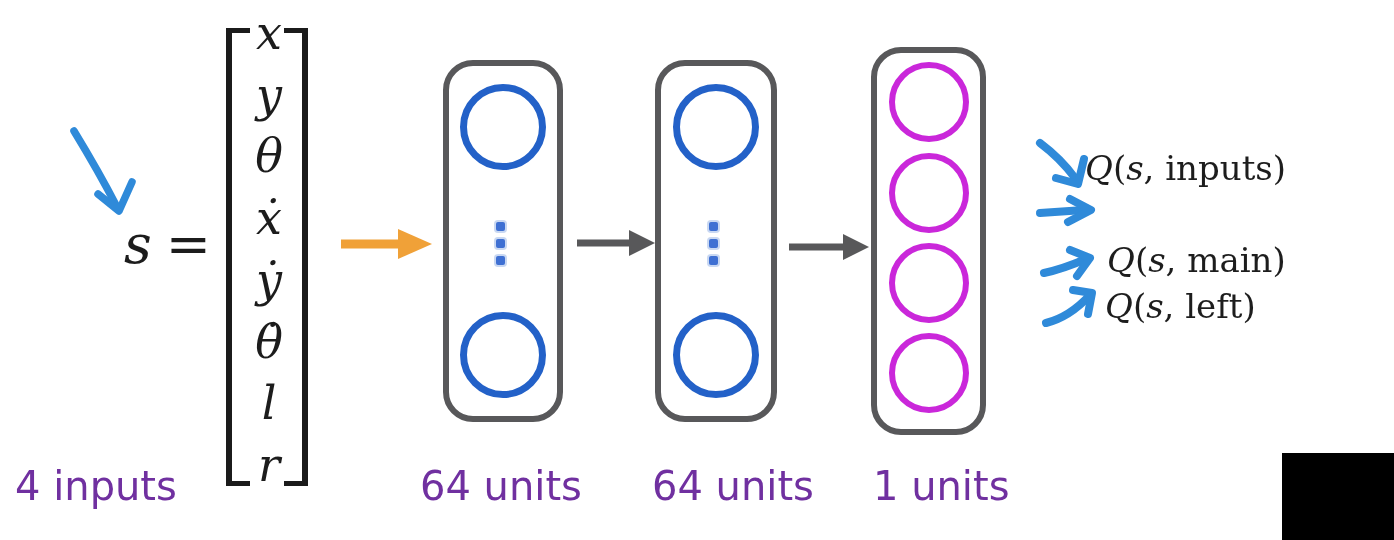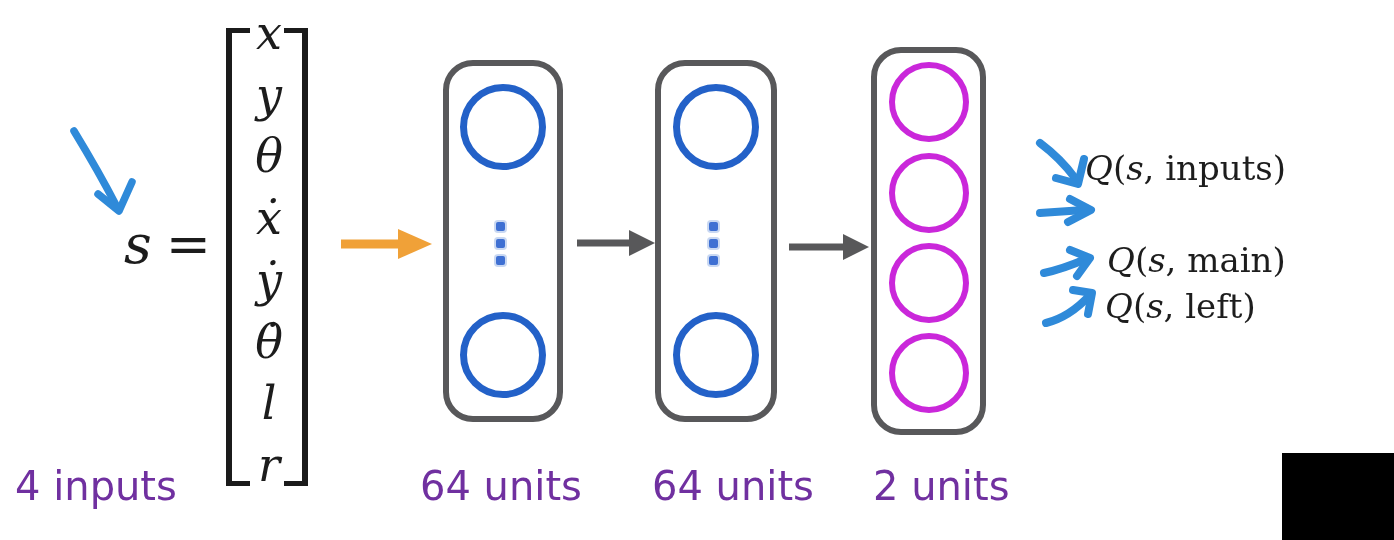--- a/index.html
+++ b/index.html
@@ -157,21 +157,21 @@
 
   <div class="layer-box" id="layer3"></div>
   <div class="node magenta" style="left:889px; top:62px;"></div>
   <div class="node magenta" style="left:889px; top:153px;"></div>
   <div class="node magenta" style="left:889px; top:243px;"></div>
   <div class="node magenta" style="left:889px; top:333px;"></div>
 
   <div class="count-label" id="lbl-inputs">4 inputs</div>
   <div class="count-label" id="lbl-units1">64 units</div>
   <div class="count-label" id="lbl-units2">64 units</div>
-  <div class="count-label" id="lbl-units3">2 units</div>
+  <div class="count-label" id="lbl-units3">1 units</div>
 
   <div class="q-row" id="q0">
     <span class="it">Q</span><span>(</span><span class="it">s</span><span>, inputs)</span>
   </div>
   <div class="q-row" id="q2">
     <span class="it">Q</span><span>(</span><span class="it">s</span><span>, main)</span>
   </div>
   <div class="q-row" id="q3">
     <span class="it">Q</span><span>(</span><span class="it">s</span><span>, left)</span>
   </div>

